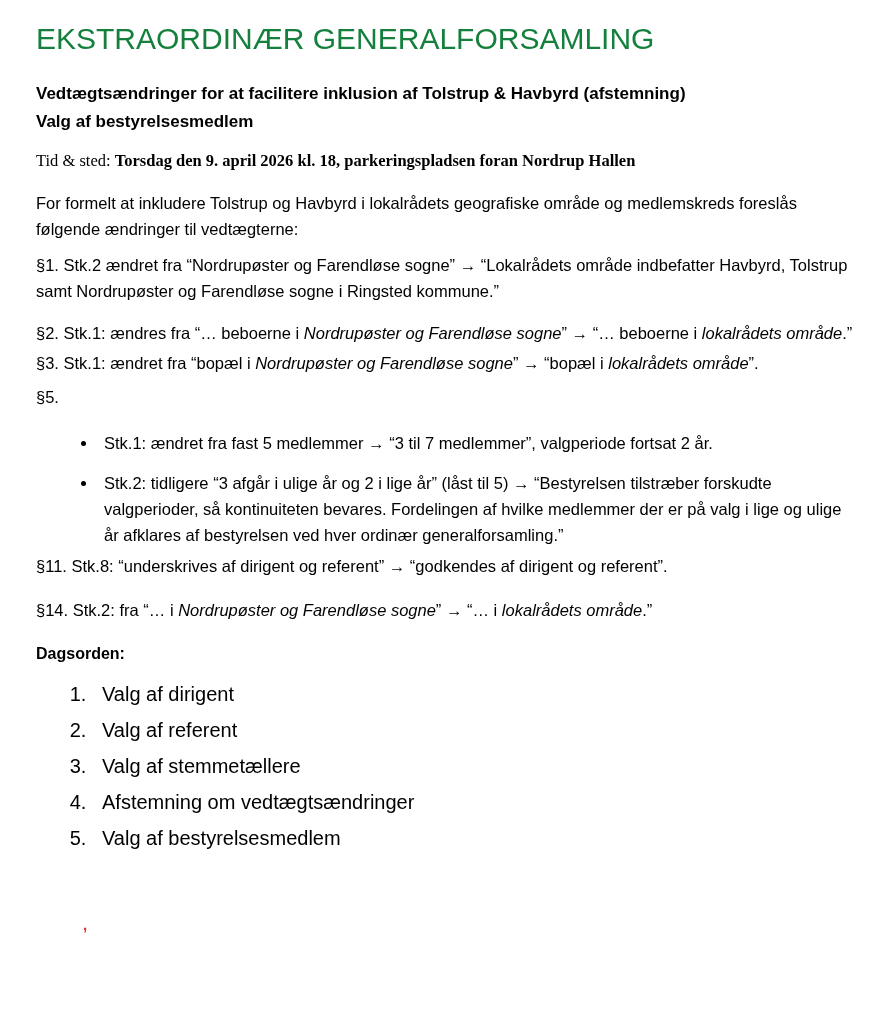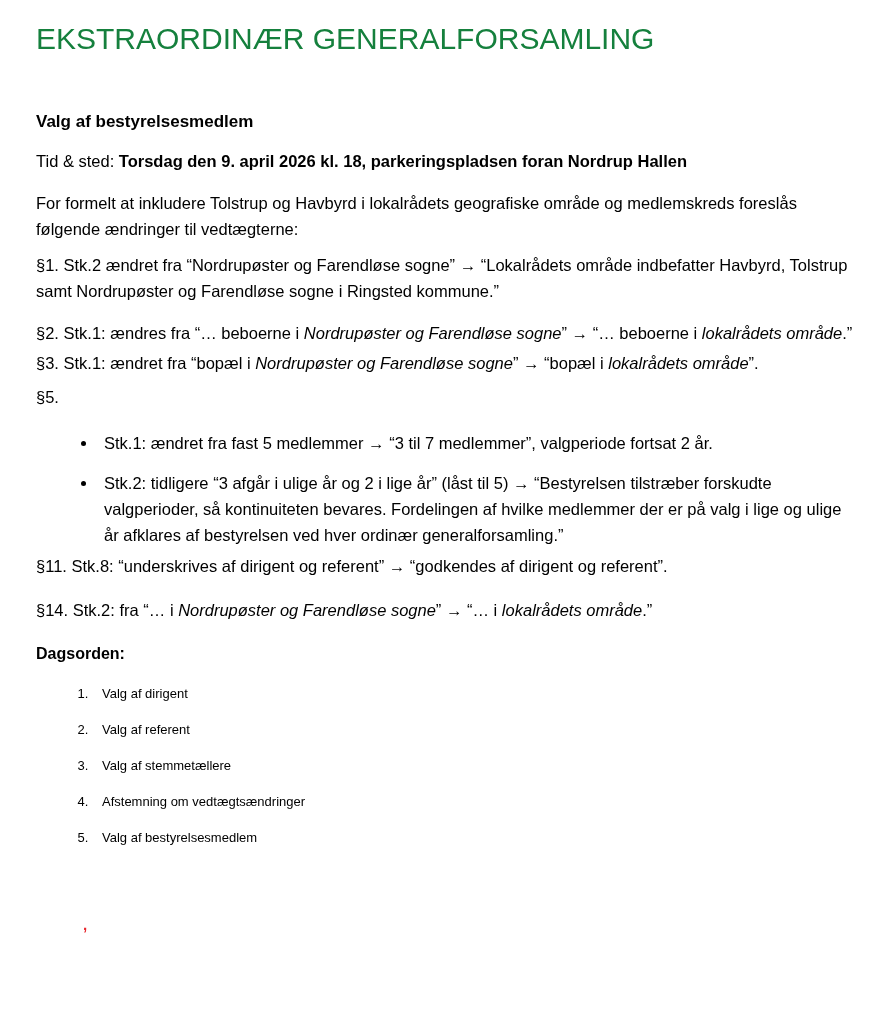--- a/index.html
+++ b/index.html
@@ -18,21 +18,21 @@
   h1.doc-title {
     margin: 19px 0 0 0;
     font-size: 30px;
     line-height: 40px;
     font-weight: 400;
     letter-spacing: 0;
     color: #15803d;
   }
   p, .para { margin: 0; font-size: 16.5px; line-height: 26px; }
   .subtitle { margin-top: 21px; font-size: 17px; line-height: 28px; font-weight: 700; }
-  .meeting   { margin-top: 12px; }
+  .meeting   { margin-top: 12px; font-family: Liberation Serif, serif; }
   .meeting .bold { font-weight: 700; }
   .intro     { margin-top: 16px; }
   .p1        { margin-top: 10px; }
   .p2        { margin-top: 16px; }
   .p3        { margin-top: 4px; }
   .p5head    { margin-top: 8px; }
   ul.amend-list {
     margin: 20px 16px 0 0;
     padding: 0 0 0 62px;
     list-style: disc;
@@ -45,21 +45,21 @@
   ul.amend-list li:last-child { margin-bottom: 0; }
   .p11       { margin-top: 5px; }
   .p14       { margin-top: 18px; }
   .agenda-heading { margin-top: 18px; font-weight: 700; font-size: 16px; line-height: 26px; }
   ol.agenda-list {
     margin: 14px 0 0 0;
     padding: 0 0 0 56px;
     list-style: decimal;
   }
   ol.agenda-list li {
-    font-size: 13px; line-height: 26px;
+    font-size: 20px; line-height: 26px;
     margin-bottom: 10px;
     padding-left: 10px;
   }
   i, .it { font-style: italic; }
   .red-mark {
     position: absolute;
     left: 83px; top: 898px;
     color: #e8262d;
     font-size: 15px;
     font-weight: 700;
@@ -68,21 +68,21 @@
   }
 </style>
 </head>
 <body>
 
 <div class="page">
 
   <h1 class="doc-title">EKSTRAORDINÆR GENERALFORSAMLING</h1>
 
   <p class="subtitle">
-    <br>
+    <span>Vedtægtsændringer for at facilitere inklusion af Tolstrup &amp; Havbyrd (afstemning)</span><br>
     <span>Valg af bestyrelsesmedlem</span>
   </p>
 
   <p class="meeting">
     <span>Tid &amp; sted: </span><span class="bold">Torsdag den 9. april 2026 kl. 18, parkeringspladsen foran Nordrup Hallen</span>
   </p>
 
   <p class="intro">For formelt at inkludere Tolstrup og Havbyrd i lokalrådets geografiske område og medlemskreds foreslås følgende ændringer til vedtægterne:</p>
 
   <p class="p1">§1. Stk.2 ændret fra “Nordrupøster og Farendløse sogne” → “Lokalrådets område indbefatter Havbyrd, Tolstrup samt Nordrupøster og Farendløse sogne i Ringsted kommune.”</p>

